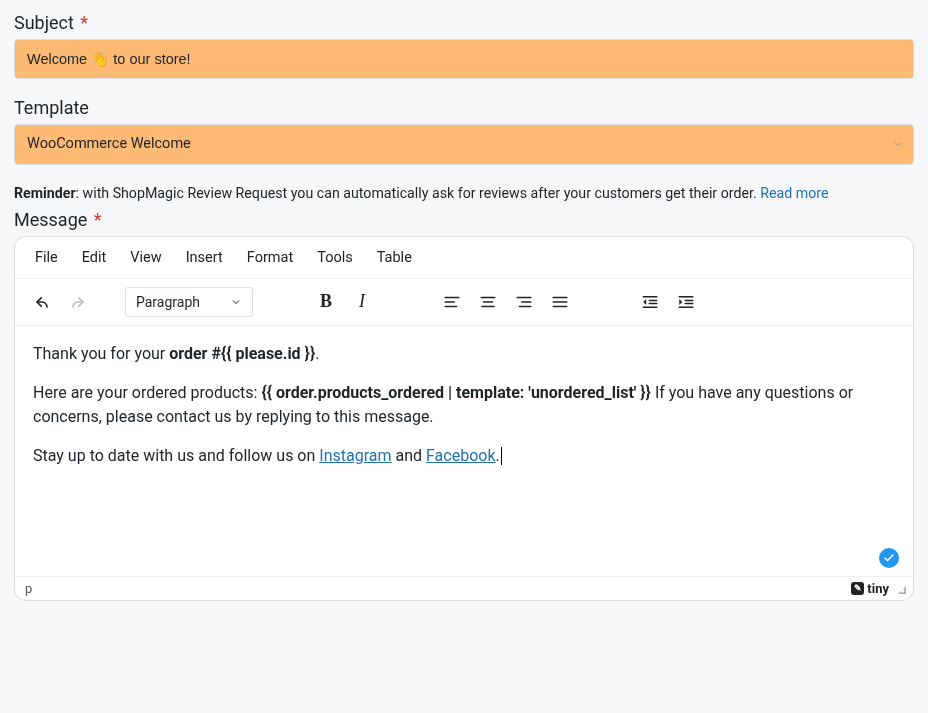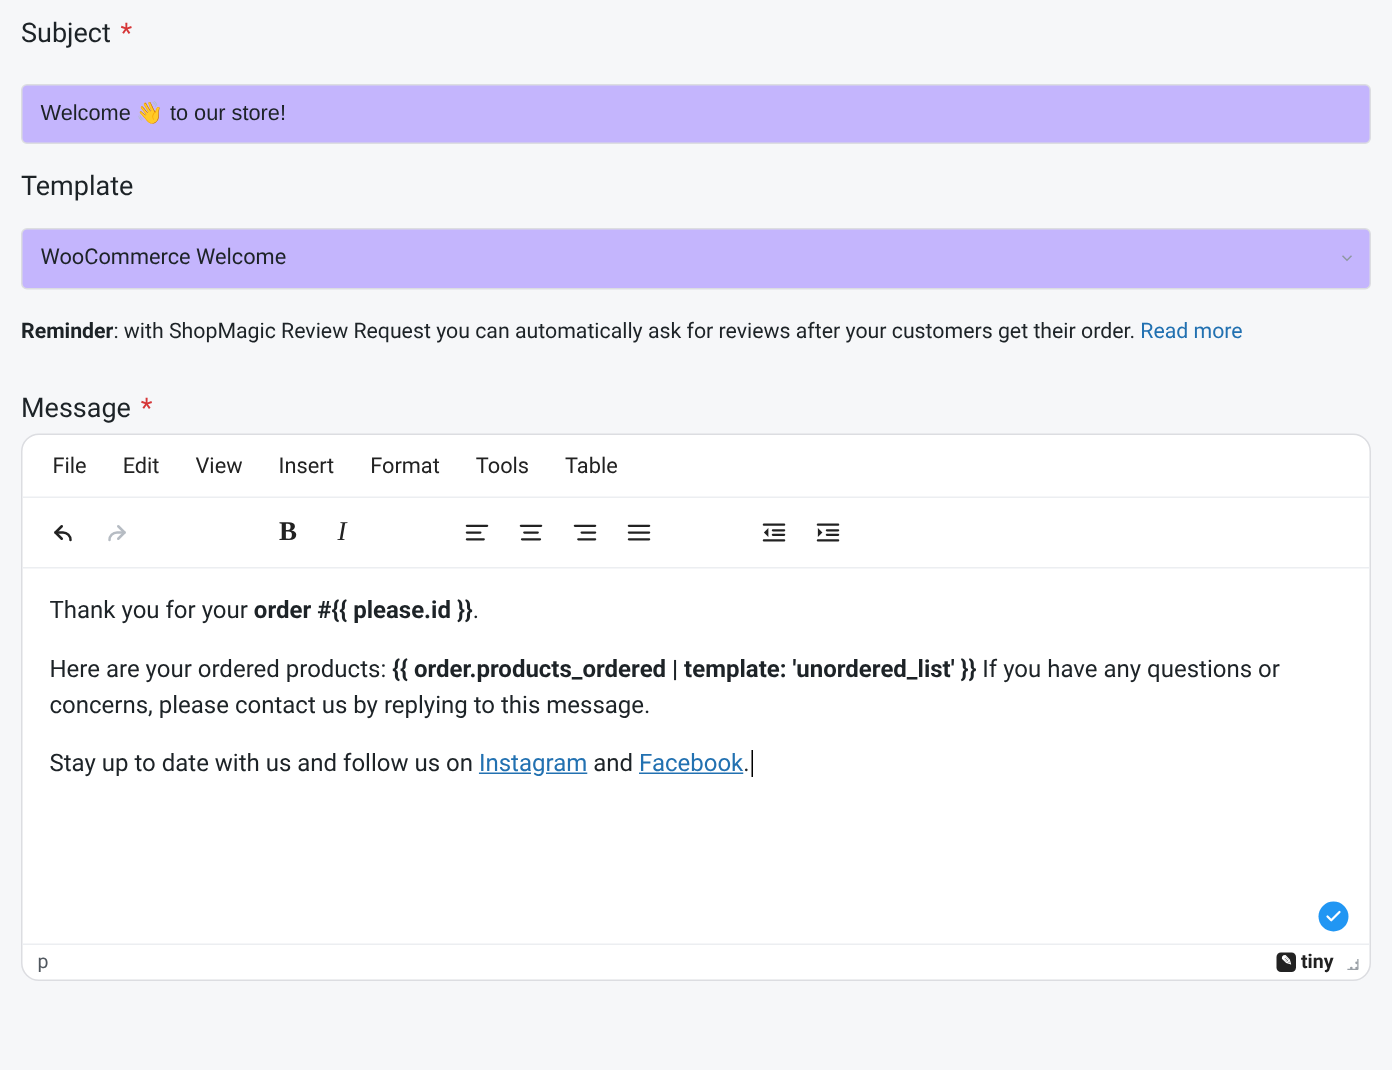--- a/index.html
+++ b/index.html
@@ -18,41 +18,40 @@
     font-size: 18px;
     color: #1d2327;
     margin-bottom: 6px;
     display: block;
   }
   .req { color: #d63638; margin-left: 2px; }
   .text-input, .select {
     width: 100%;
     border: 1px solid #dcdde1;
     border-radius: 4px;
-    background: #c4b5fd;
+    background: #fdba74;
     padding: 9px 12px;
     font-size: 14.5px;
     color: #1d2327;
     line-height: 1.4;
-    margin-top: 17px;
   }
   .select-wrap { position: relative; }
   .select { appearance: none; padding-right: 30px; }
   .select-chev {
     position: absolute;
     right: 10px;
     top: 50%;
     transform: translateY(-50%);
     pointer-events: none;
     color: #8f98a1;
   }
   .reminder {
     font-size: 14.2px;
     color: #1d2327;
-    margin-bottom: 30px;
+    margin-bottom: 5px;
     line-height: 1.5;
   }
   .reminder a { color: #2271b1; text-decoration: none; }
   .editor {
     border: 1px solid #dcdde1;
     border-radius: 12px;
     background: #fff;
     overflow: hidden;
   }
   .menubar {
@@ -221,20 +220,28 @@
         <div class="icon-btn disabled">
           <svg width="20" height="20" viewBox="0 0 24 24" fill="none" stroke="currentColor" stroke-width="2" stroke-linecap="round" stroke-linejoin="round">
               <polyline points="13 17 18 12 13 7"></polyline>
               <path d="M6 18a6 6 0 0 1 6-6h6"></path>
             </svg>
         </div>
       </div>
 
       <div class="spacer-sm"></div>
 
+      <div class="format-select">
+        <span>Paragraph</span>
+        <span>
+          <svg width="12" height="12" viewBox="0 0 24 24" fill="none" stroke="currentColor" stroke-width="2">
+              <polyline points="6 9 12 15 18 9"></polyline>
+            </svg>
+        </span>
+      </div>
 
       <div class="spacer-md"></div>
 
       <div class="tool-group">
         <div class="icon-btn">
           <span style="font-weight:800;font-size:18px;font-family:Georgia,serif">B</span>
         </div>
         <div class="icon-btn">
           <span style="font-style:italic;font-size:18px;font-family:Georgia,serif">I</span>
         </div>

